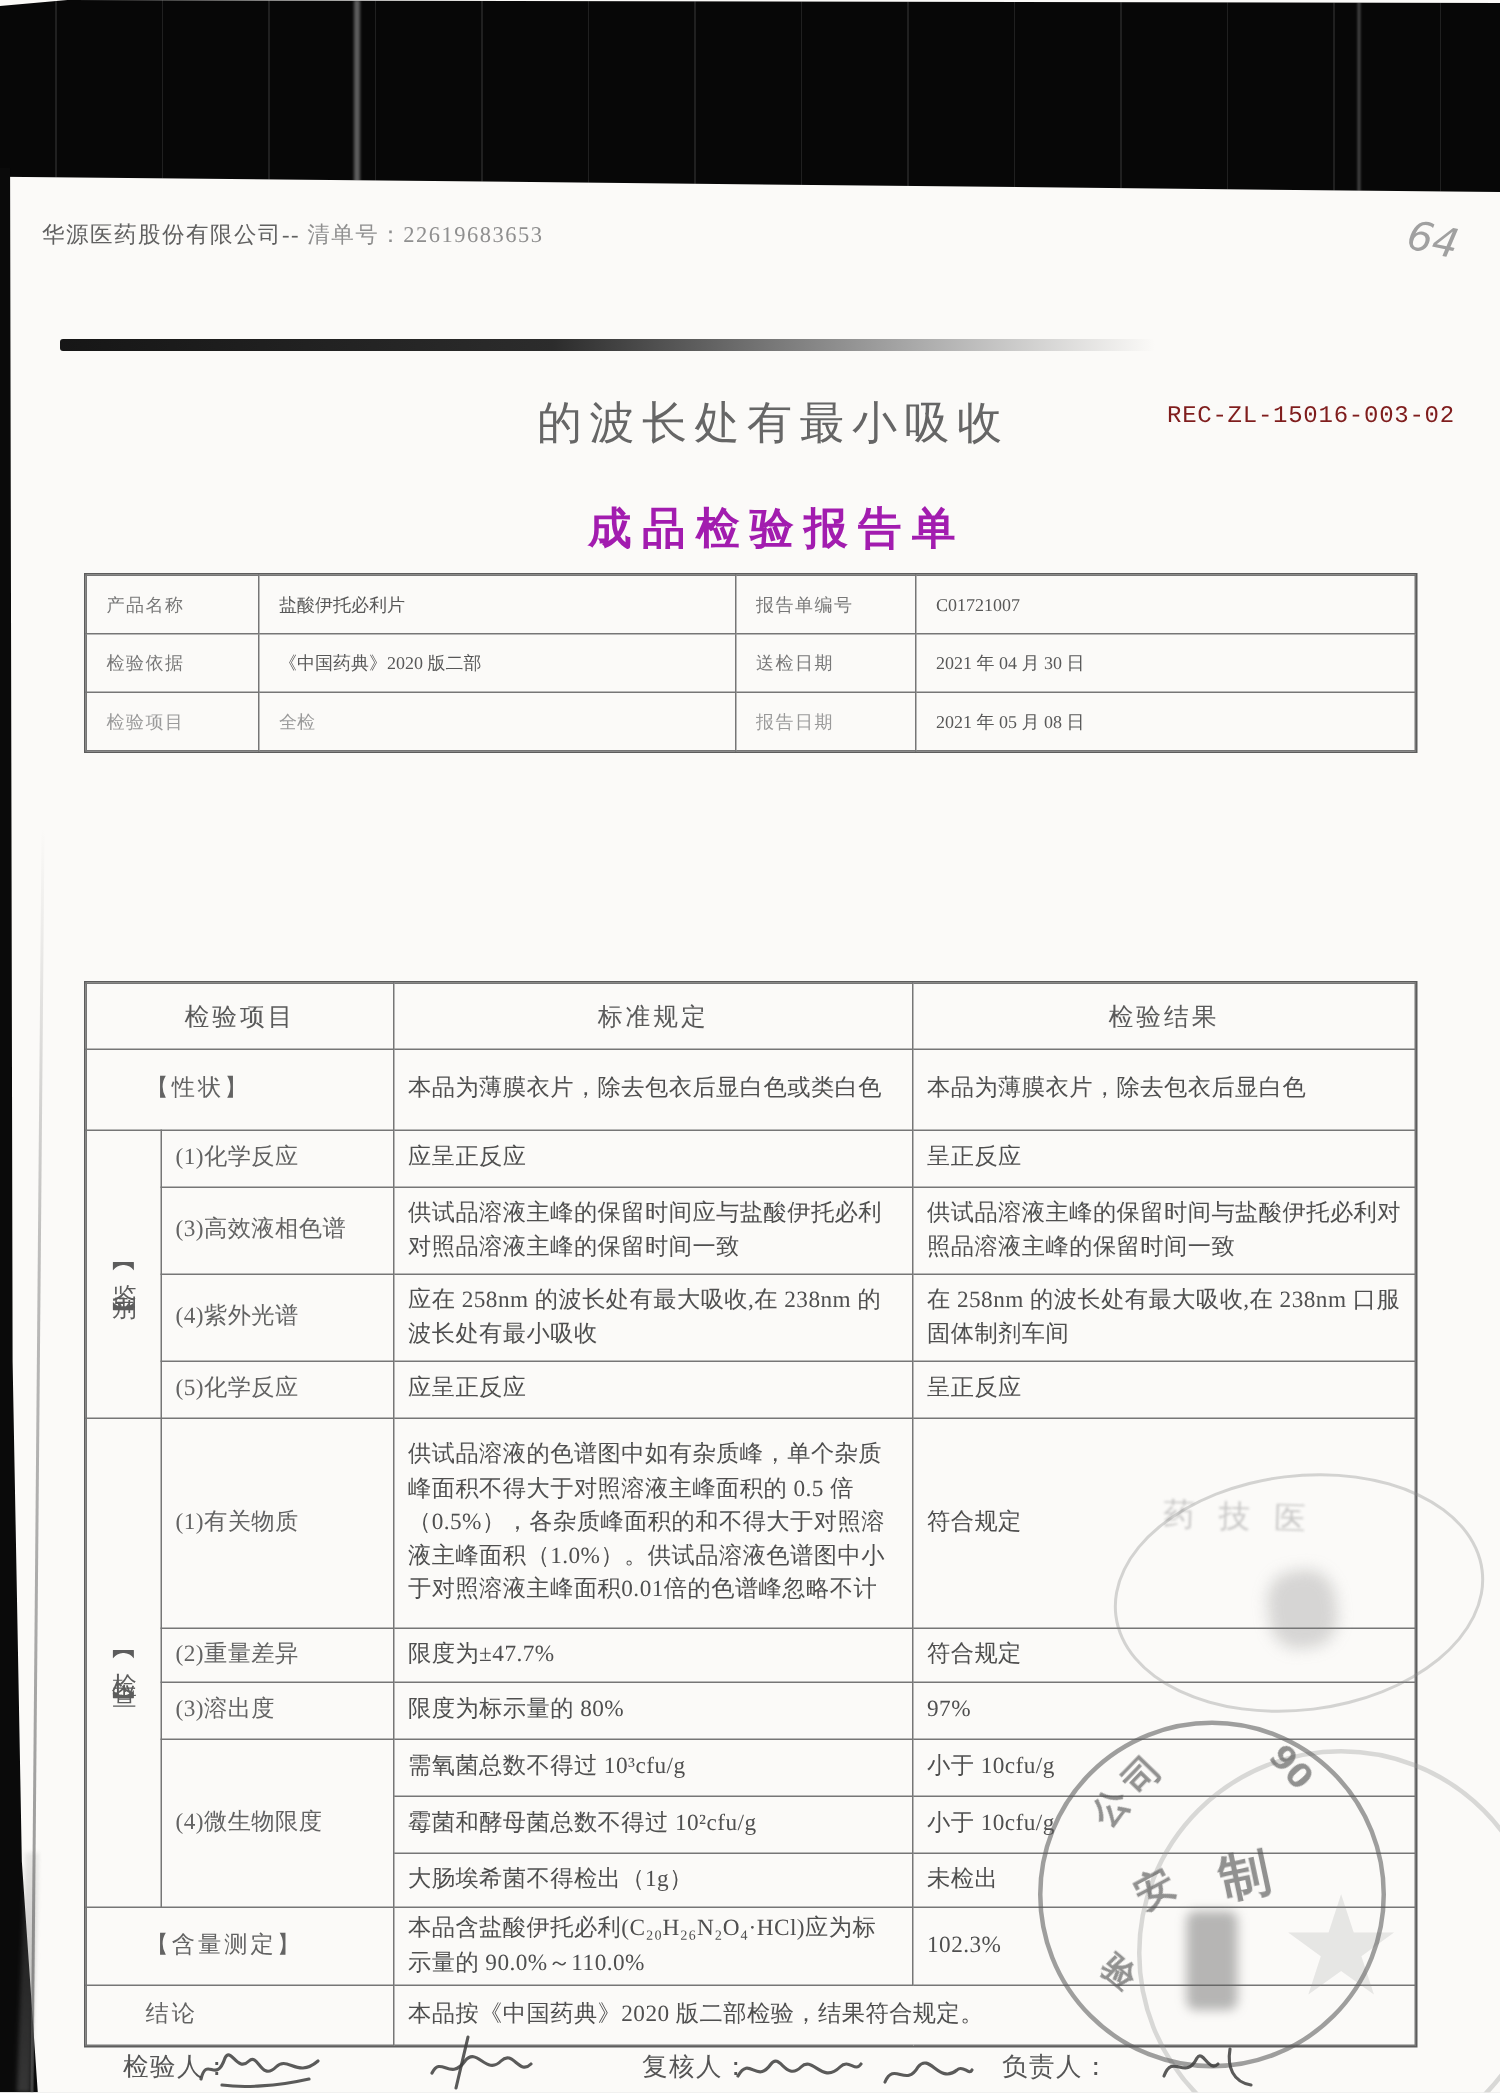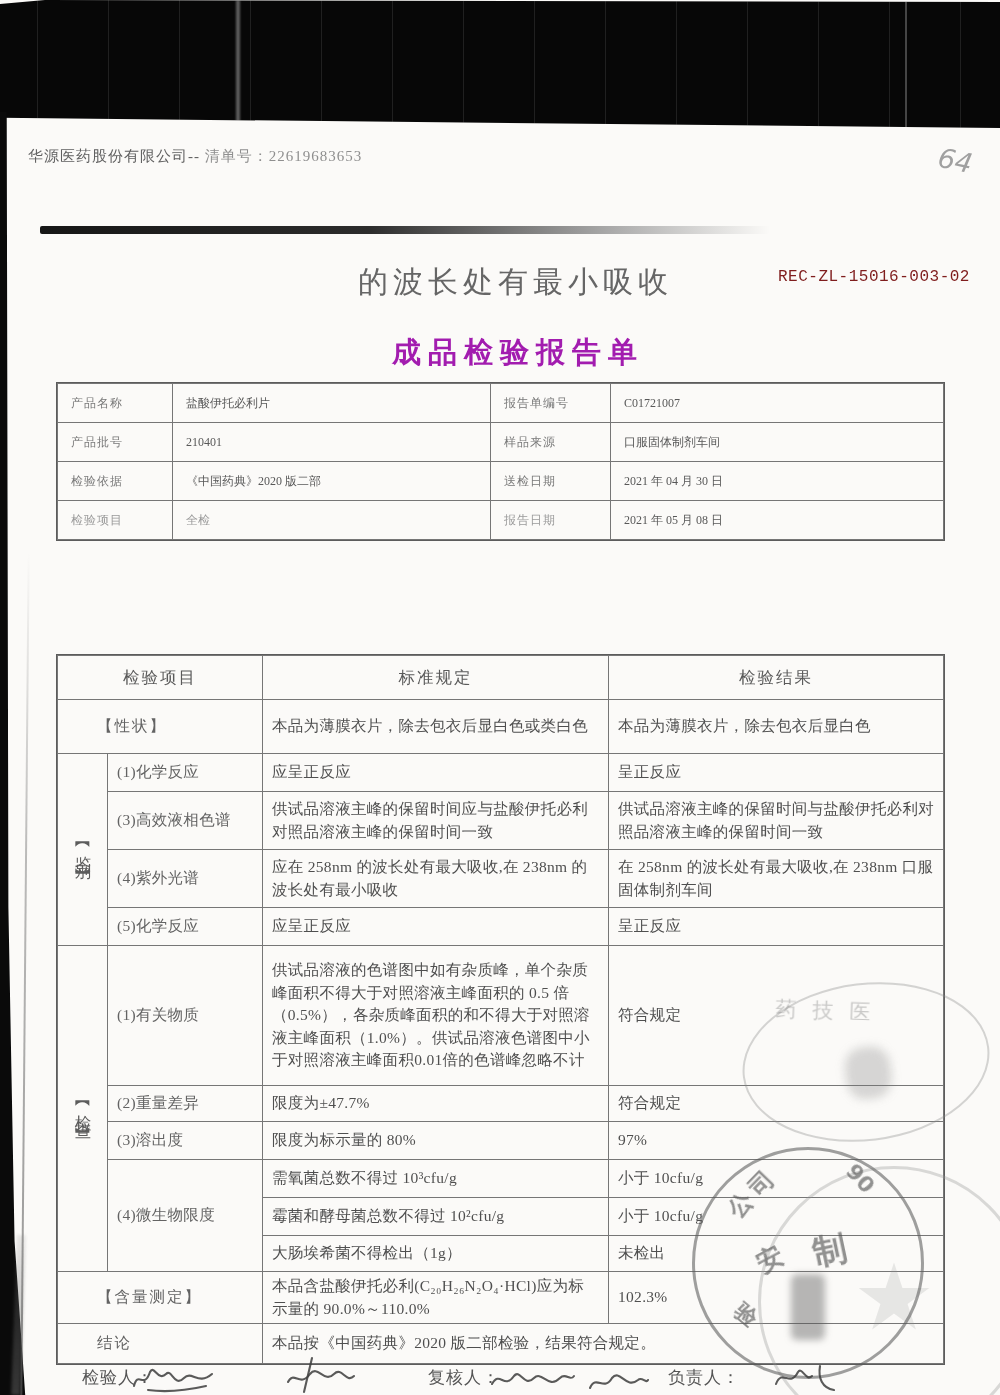--- a/index.html
+++ b/index.html
@@ -128,26 +128,20 @@
         <col style="width:333px">
       </colgroup>
     <tbody>
         <tr>
       <td class="lbl">产品名称</td>
       <td class="lv-cell">盐酸伊托必利片</td>
       <td class="lbl">报告单编号</td>
       <td>C01721007</td>
     </tr>
     <tr>
-      <td class="lbl">产品批号</td>
-      <td class="lv-cell">210401</td>
-      <td class="lbl">样品来源</td>
-      <td>口服固体制剂车间</td>
-    </tr>
-    <tr>
       <td class="lbl">检验依据</td>
       <td class="lv-cell">《中国药典》2020 版二部</td>
       <td class="lbl">送检日期</td>
       <td>2021 年 04 月 30 日</td>
     </tr>
     <tr>
       <td class="lbl">检验项目</td>
       <td class="lv-cell">全检</td>
       <td class="lbl">报告日期</td>
       <td>2021 年 05 月 08 日</td>

